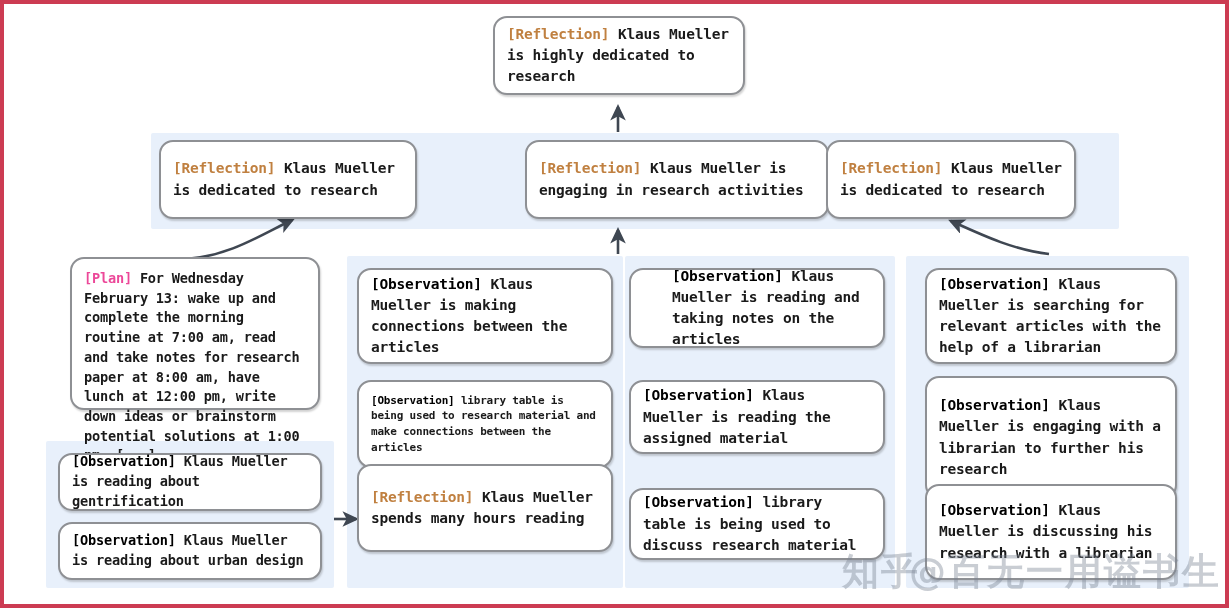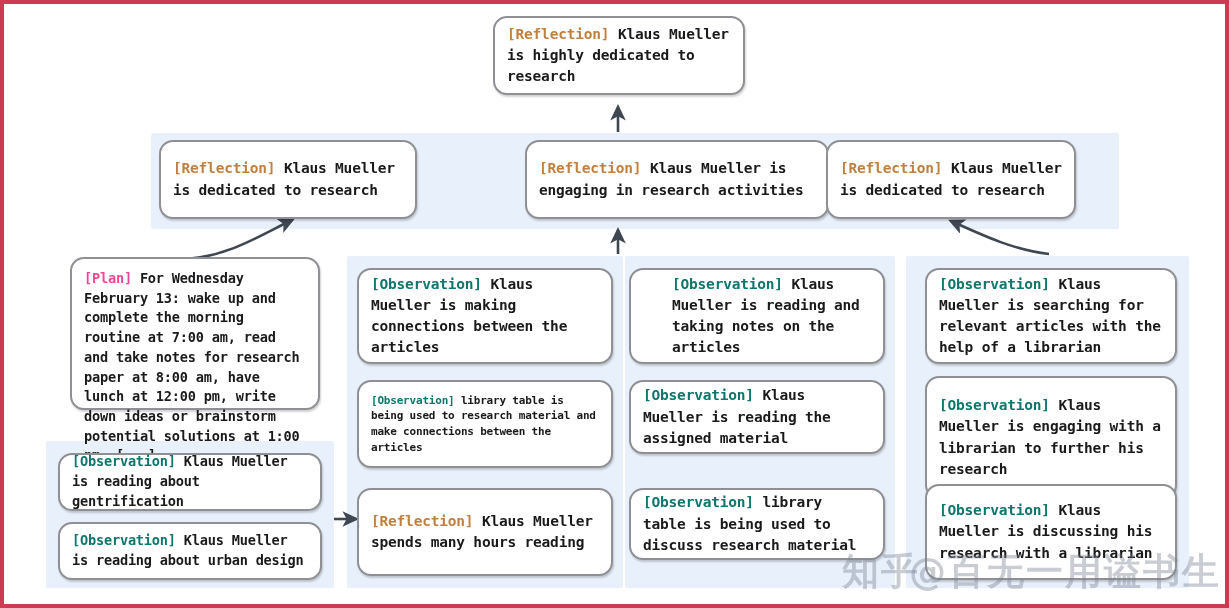--- a/index.html
+++ b/index.html
@@ -46,21 +46,21 @@
     font-size: 14.5px;
     line-height: 1.45;
     letter-spacing: -0.2px;
     white-space: pre-wrap;
     word-break: normal;
   }
   .node.small .txt { font-size: 11px; line-height: 1.42; }
   .node.tight .txt { font-size: 13.6px; line-height: 1.45; }
 
   .tag { font-weight: bold; }
-  .tag-observation { color: #0f766e; }
+  .tag-observation { color: #000000; }
   .tag-reflection  { color: #c08040; }
   .tag-plan        { color: #ec4899; }
 
   
   #arrows {
     position: absolute;
     left: 0; top: 0;
     width: 1229px;
     height: 608px;
     pointer-events: none;
@@ -140,25 +140,25 @@
   </div>
 
   <div class="node" style="left:353px; top:264px; width:256px; height:96px;">
     <div class="txt"><span class="tag tag-observation">[Observation]</span><span> Klaus Mueller is making connections between the articles</span></div>
   </div>
 
   <div class="node small" style="left:353px; top:376px; width:256px; height:88px;">
     <div class="txt"><span class="tag tag-observation">[Observation]</span><span> library table is being used to research material and make connections between the articles</span></div>
   </div>
 
-  <div class="node" style="left:353px; top:484px; width:256px; height:88px;">
+  <div class="node" style="left:353px; top:460px; width:256px; height:88px;">
     <div class="txt"><span class="tag tag-reflection">[Reflection]</span><span> Klaus Mueller spends many hours reading</span></div>
   </div>
 
-  <div class="node" style="left:625px; top:264px; width:256px; height:96px;padding-left:41px;">
+  <div class="node" style="left:625px; top:264px; width:256px; height:80px;padding-left:41px;">
     <div class="txt"><span class="tag tag-observation">[Observation]</span><span> Klaus Mueller is reading and taking notes on the articles</span></div>
   </div>
 
   <div class="node" style="left:625px; top:376px; width:256px; height:74px;">
     <div class="txt"><span class="tag tag-observation">[Observation]</span><span> Klaus Mueller is reading the assigned material</span></div>
   </div>
 
   <div class="node" style="left:625px; top:484px; width:256px; height:72px;">
     <div class="txt"><span class="tag tag-observation">[Observation]</span><span> library table is being used to discuss research material</span></div>
   </div>

